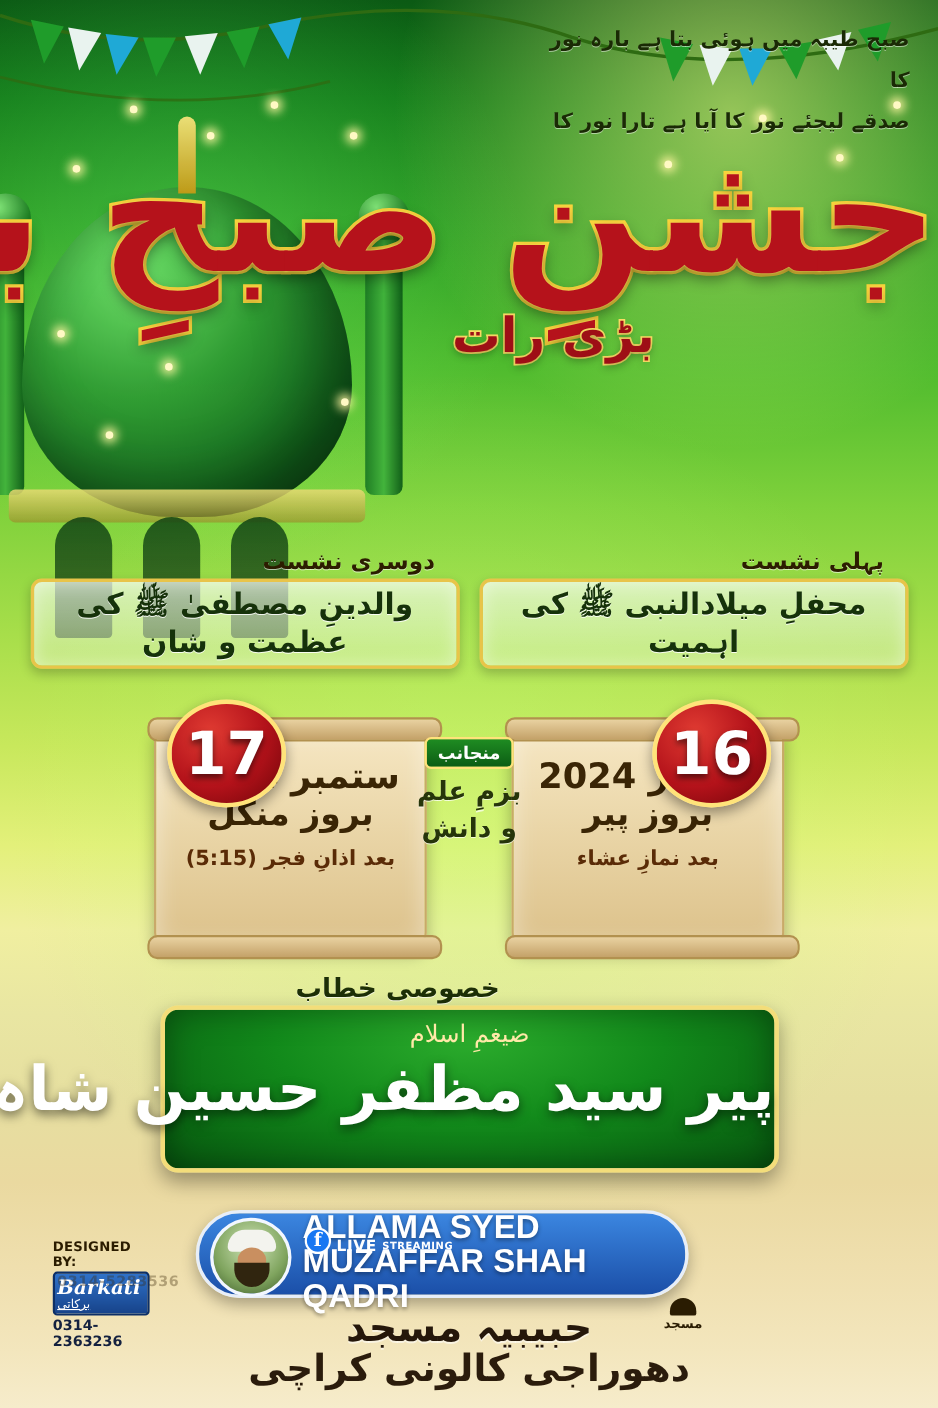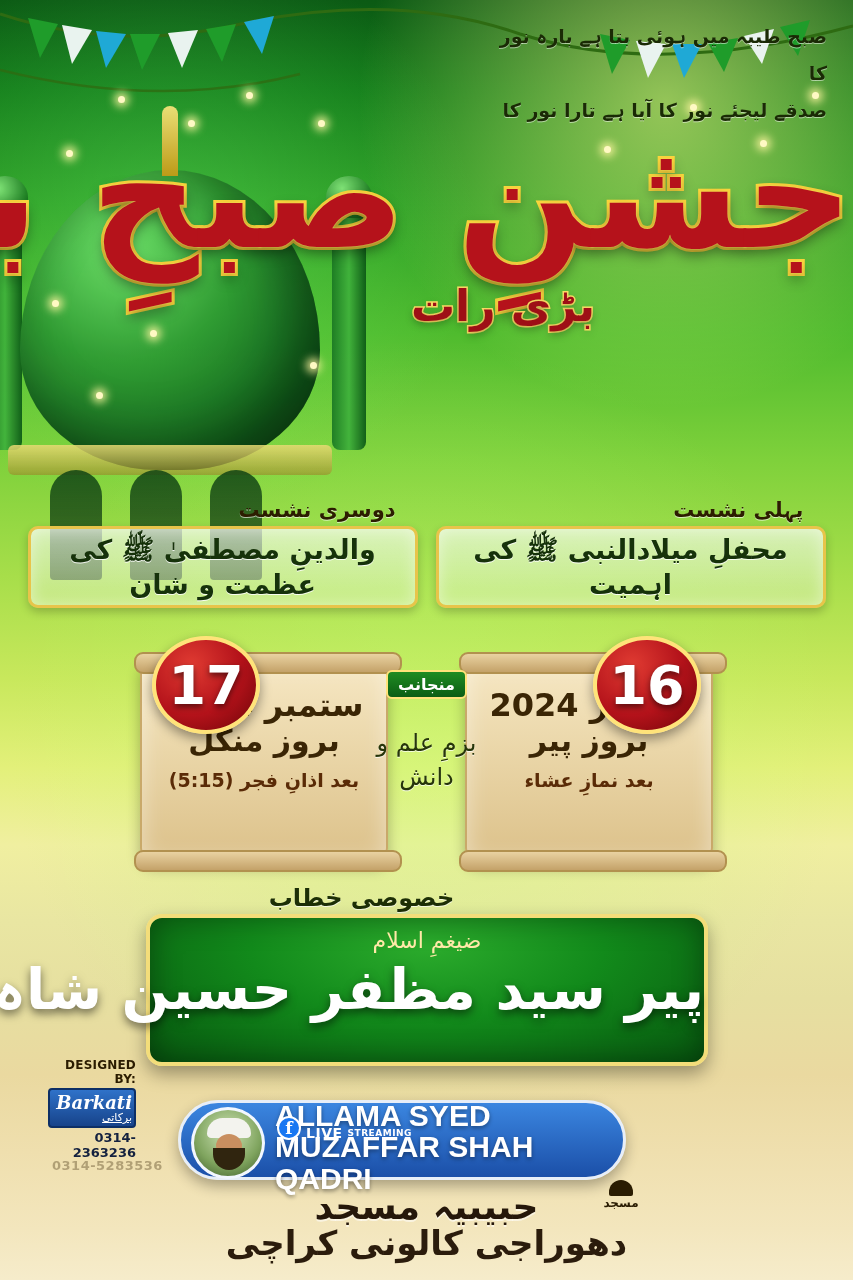--- a/index.html
+++ b/index.html
@@ -320,23 +320,23 @@
     display: inline-block;
     background: linear-gradient(180deg,#1f8c22,#0c5d14);
     border: 2px solid #ffe37a;
     border-radius: 6px;
     color: #fff;
     font-size: 16px;
     font-weight: 700;
     padding: 3px 10px;
   }
   .center-tag .lines {
-    margin-top: 28px;
+    margin-top: 4px;
     font-size: 24px;
-    font-weight: 400;
+    font-weight: 700;
     color: #26350a;
     line-height: 1.4;
     text-shadow: 0 1px 0 rgba(255,255,255,0.7);
   }
 
   
   .speaker-label {
     position: absolute;
     top: 884px;
     left: 0;
@@ -375,23 +375,23 @@
     color: #ffffff;
     text-shadow: 0 4px 10px rgba(0,0,0,0.55);
     letter-spacing: -1px;
     white-space: nowrap;
   }
 
   
   .designed {
     position: absolute;
     left: 48px;
-    top: 1058px;
+    top: 1126px;
     width: 88px;
-    text-align: right;
+    text-align: left;
     color: #2b1c00;
   }
   .designed .dlabel {
     font-size: 12px;
     font-weight: 700;
     letter-spacing: 0.2px;
   }
   .designed .dbox {
     margin-top: 2px;
     background: linear-gradient(180deg,#2f72c9,#17438a);

